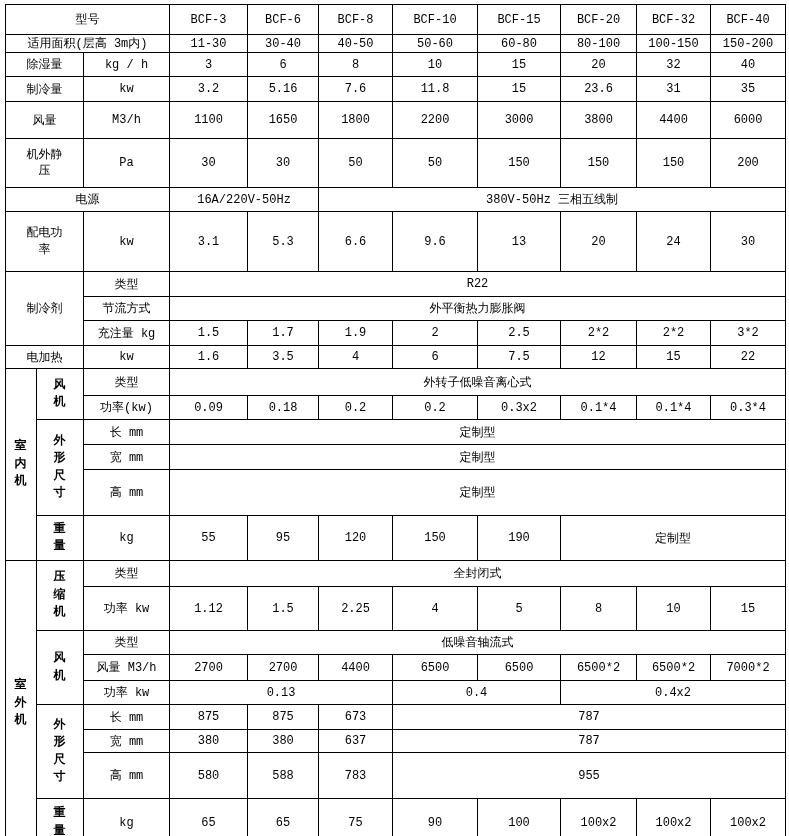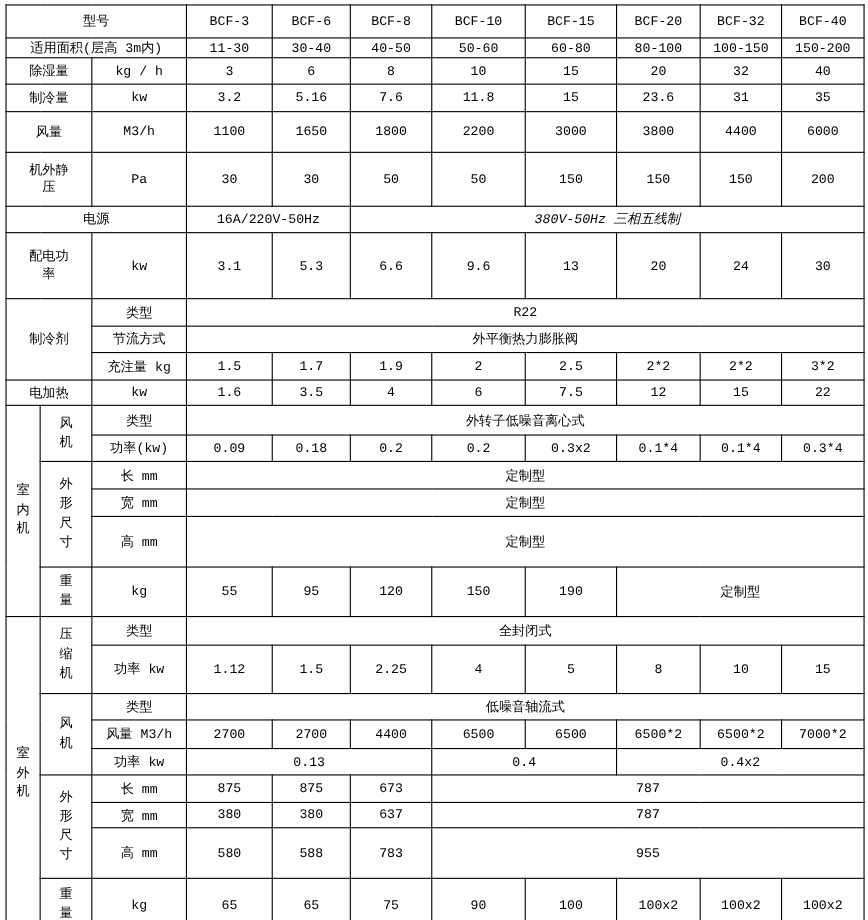--- a/index.html
+++ b/index.html
@@ -26,32 +26,33 @@
     white-space: nowrap;
     overflow: hidden;
   }
   
   td.vert .v {
     display: inline-block;
     width: 1.1em;
     white-space: normal;
     word-break: break-all;
     line-height: 1.45;
-    text-align: center;
+    text-align: left;
+    font-weight: bold;
   }
   
   td.wrap3 .w {
     display: inline-block;
     max-width: 3.35em;
     white-space: normal;
     word-break: break-all;
     line-height: 1.35;
     text-align: center;
   }
-  td.pre { white-space: pre; font-style: italic; }
+  td.pre { white-space: pre; }
 </style>
 </head>
 <body>
 
 <table class="spec">
   <colgroup>
     <col style="width:31px">
       <col style="width:47px">
       <col style="width:86px">
     <col style="width:78px">

